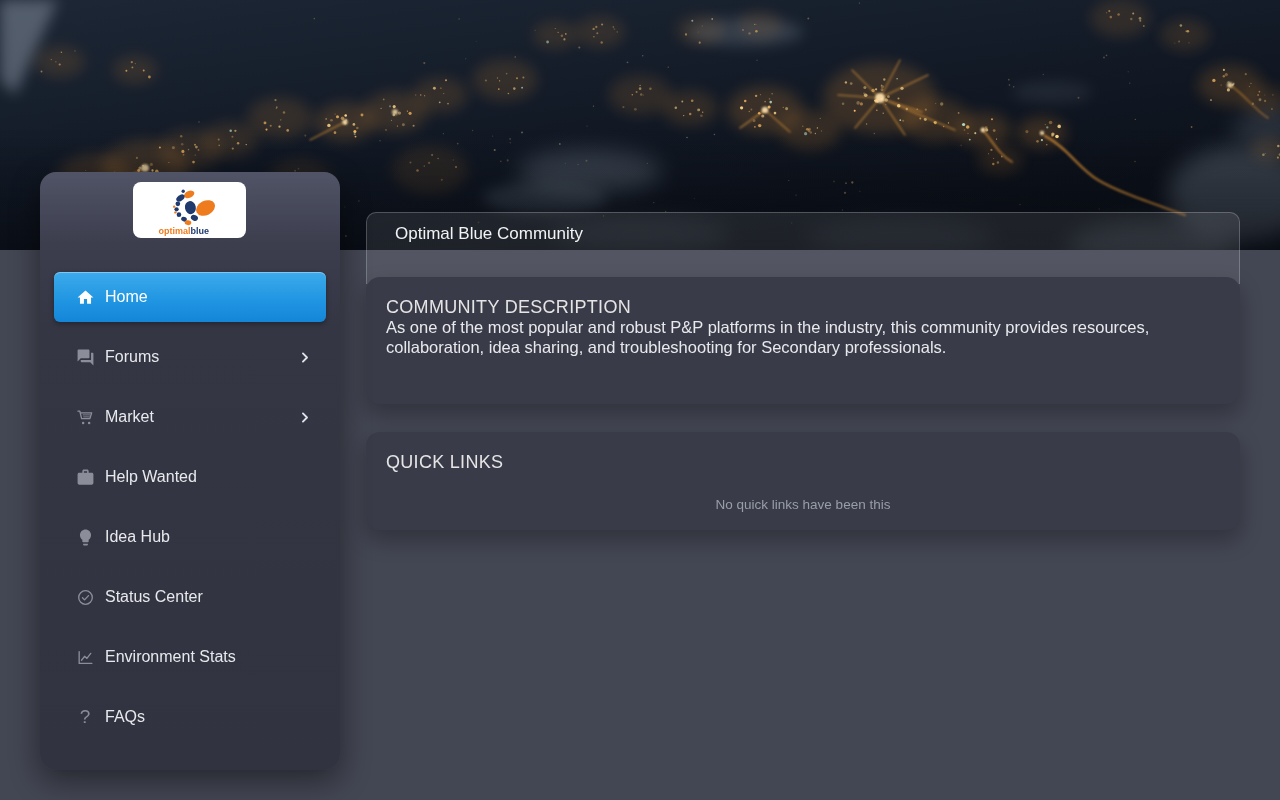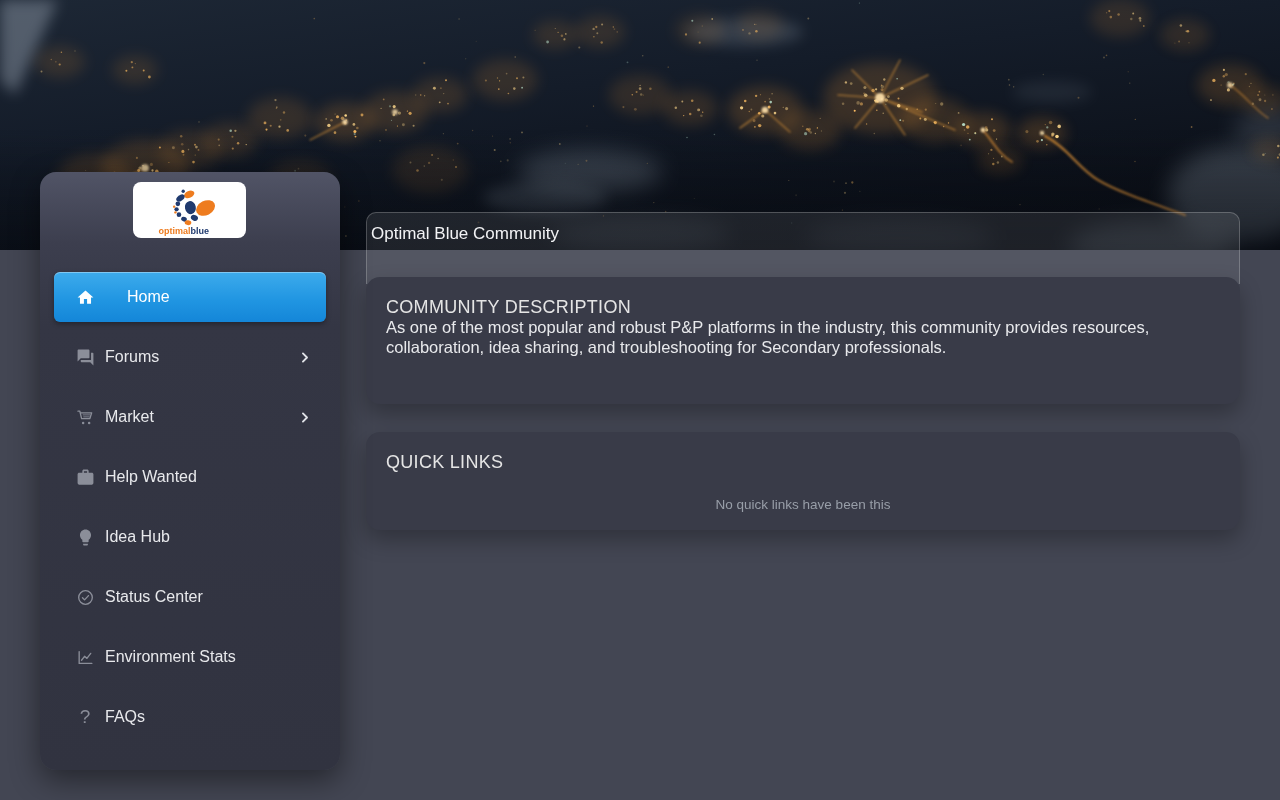--- a/index.html
+++ b/index.html
@@ -23,39 +23,38 @@
   .nav{position:absolute;top:100px;left:14px;right:14px}
   .nav-item{
     height:50px;margin-bottom:10px;display:flex;align-items:center;
     padding:0 14px 0 21px;border-radius:6px;cursor:pointer;
     color:#e8e9ec;font-size:16px;
   }
   .nav-item.active{
     background:linear-gradient(180deg,#3dabec 0%,#2196e2 55%,#1486d8 100%);
     box-shadow:inset 0 1px 0 rgba(255,255,255,.35),0 2px 5px rgba(0,0,0,.35);
     color:#ffffff;
-    gap:22px;
   }
   .nav-icon{
     width:20px;height:20px;margin-right:10px;flex:0 0 20px;
     display:flex;align-items:center;justify-content:center;color:#8b8e99;
   }
   .nav-item.active .nav-icon{color:#ffffff}
   .nav-icon svg{width:19px;height:19px;display:block}
   .q-glyph{font-size:19px;line-height:20px;text-align:center;width:20px}
   .nav-label{flex:1}
   .chev{width:15px;height:15px;color:#dfe1e6;flex:0 0 15px}
   .chev svg{width:15px;height:15px;display:block}
   
   .main-header{
     position:absolute;left:366px;top:212px;width:874px;height:72px;z-index:2;
     box-sizing:border-box;border-radius:10px 10px 0 0;
     background:rgba(255,255,255,.09);
     border:1px solid rgba(255,255,255,.22);border-bottom:none;
-    padding:11px 4px;color:#f2f3f5;font-size:17px;
+    padding:11px 28px;color:#f2f3f5;font-size:17px;
   }
   .card{
     position:absolute;left:366px;width:874px;z-index:2;box-sizing:border-box;
     background:#393b48;border-radius:14px;padding:20px;
     box-shadow:0 10px 22px rgba(0,0,0,.28);
   }
   .card.description{top:277px;height:127px}
   .card.quicklinks{top:432px;height:98px}
   .card-title{font-size:18px;color:#e5e5e5;letter-spacing:.3px}
   .card-body{margin-top:0;font-size:16.5px;line-height:19.5px;color:#e8e9ec}

